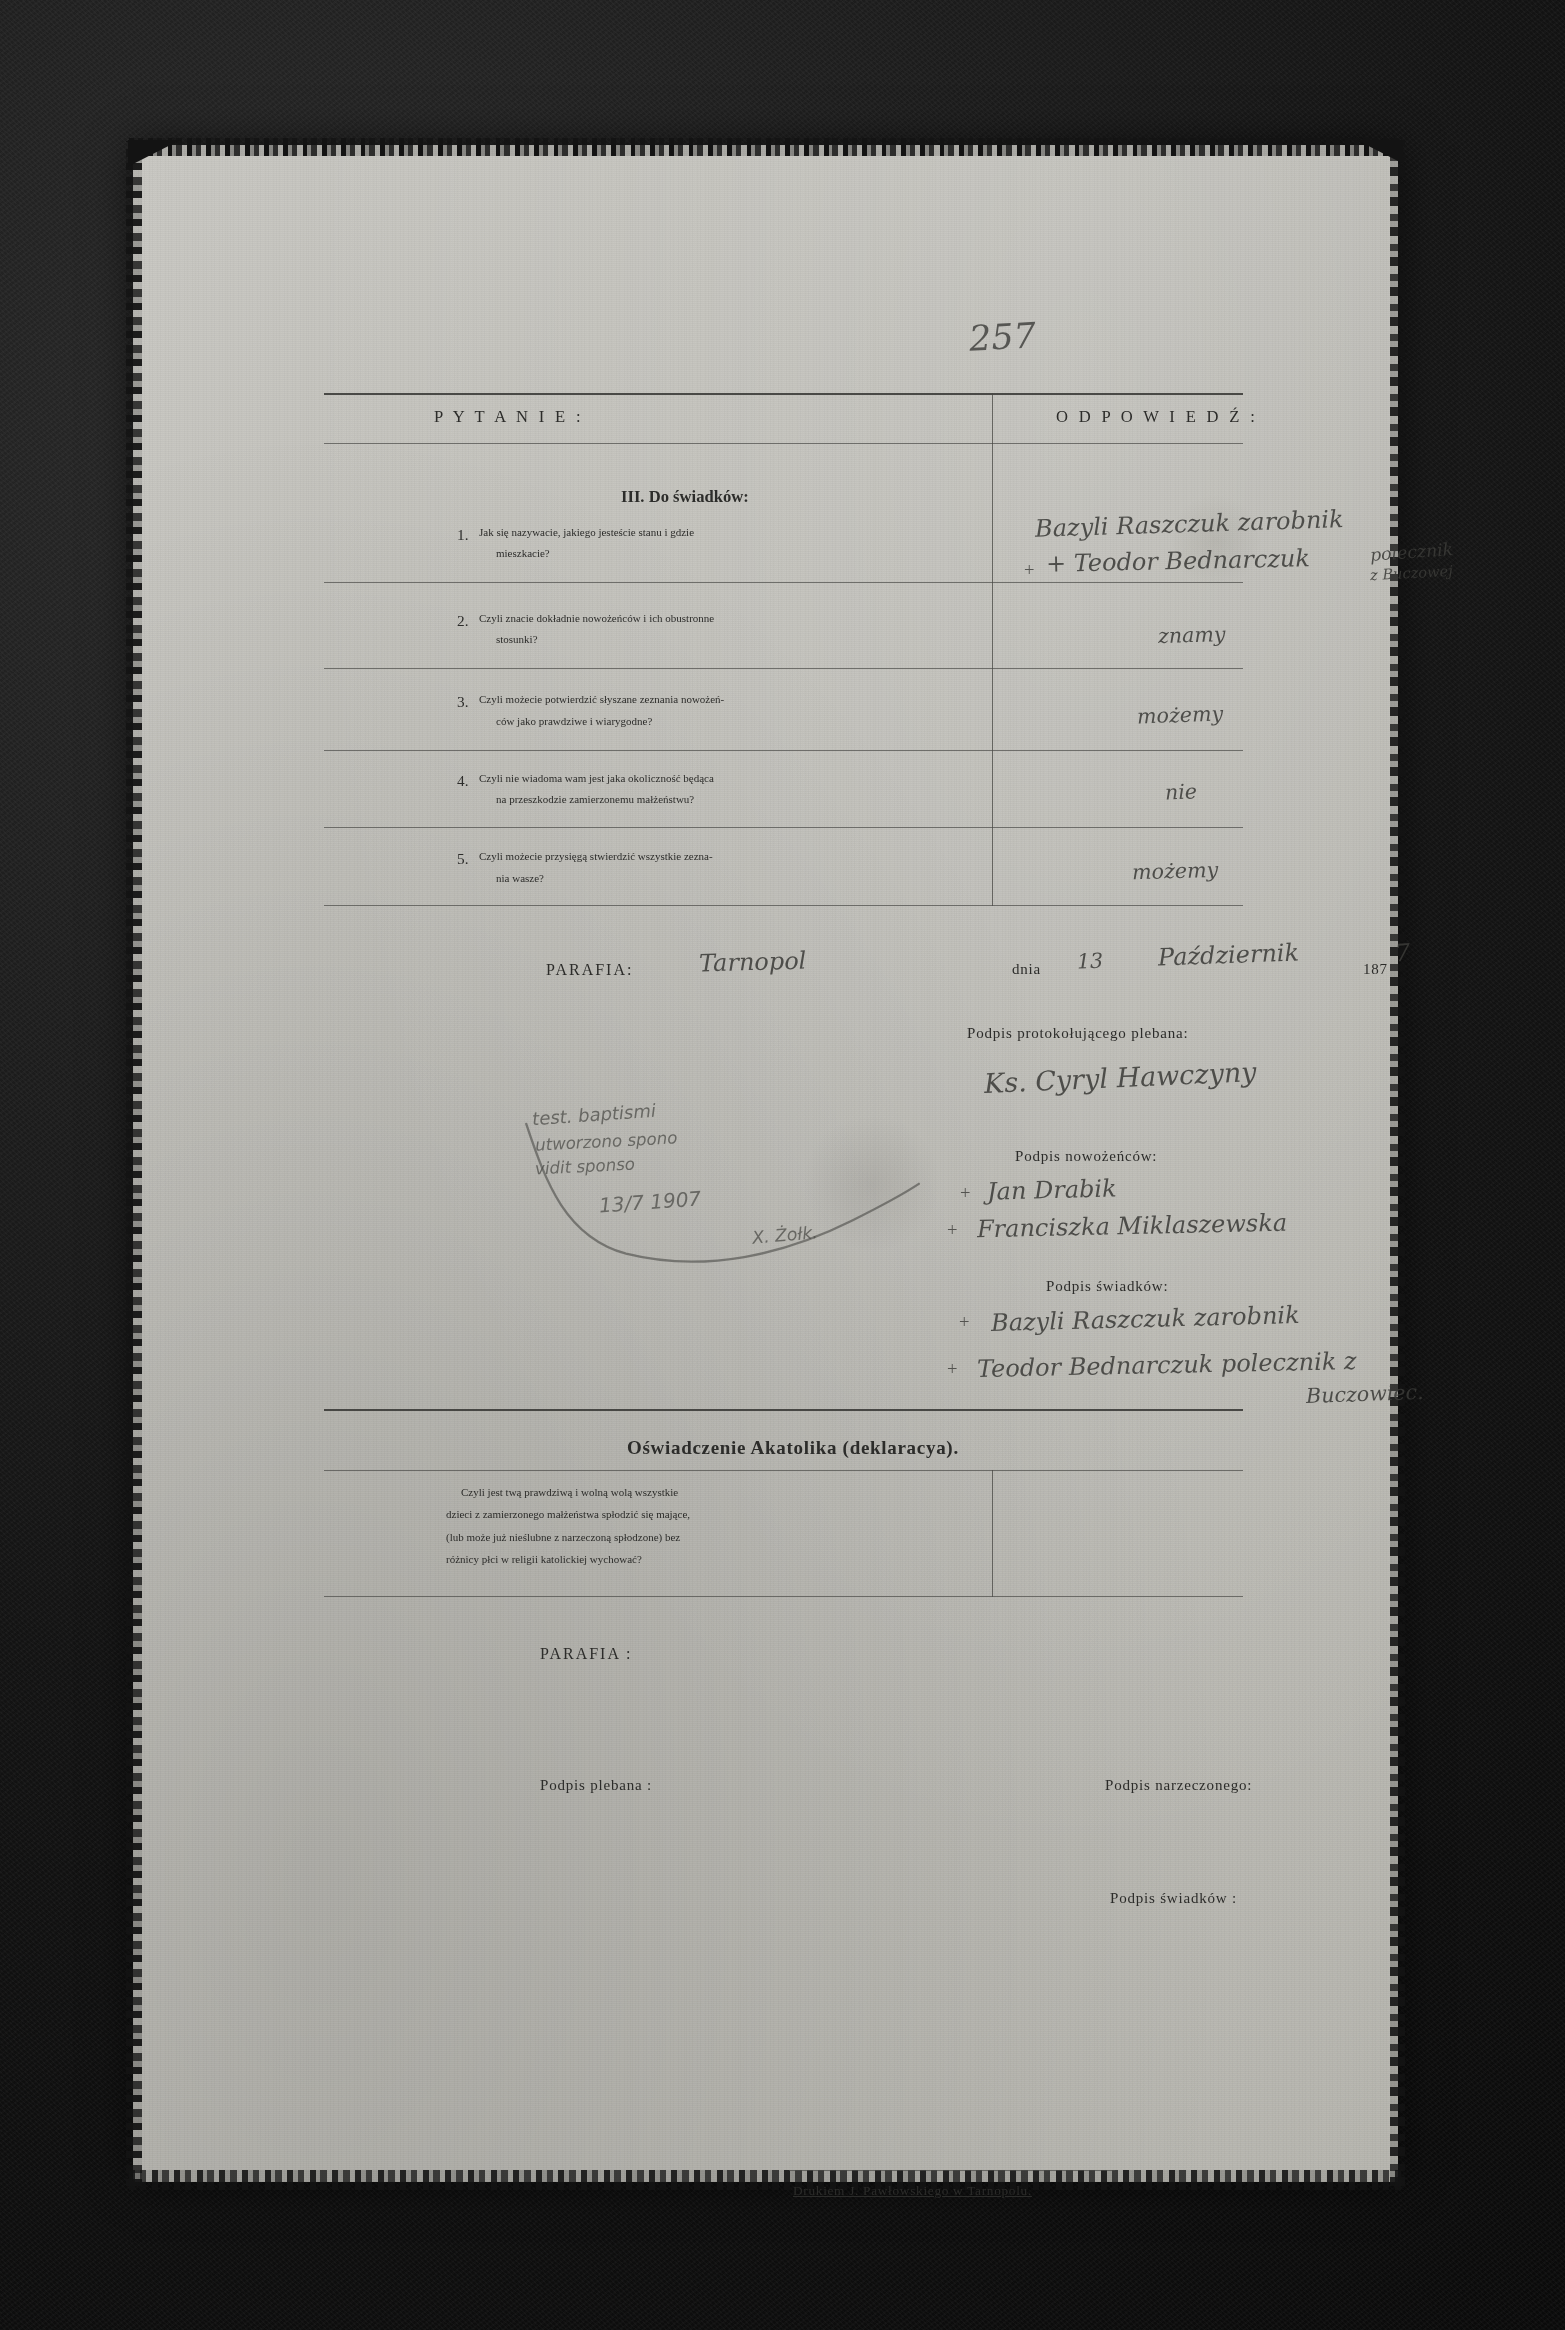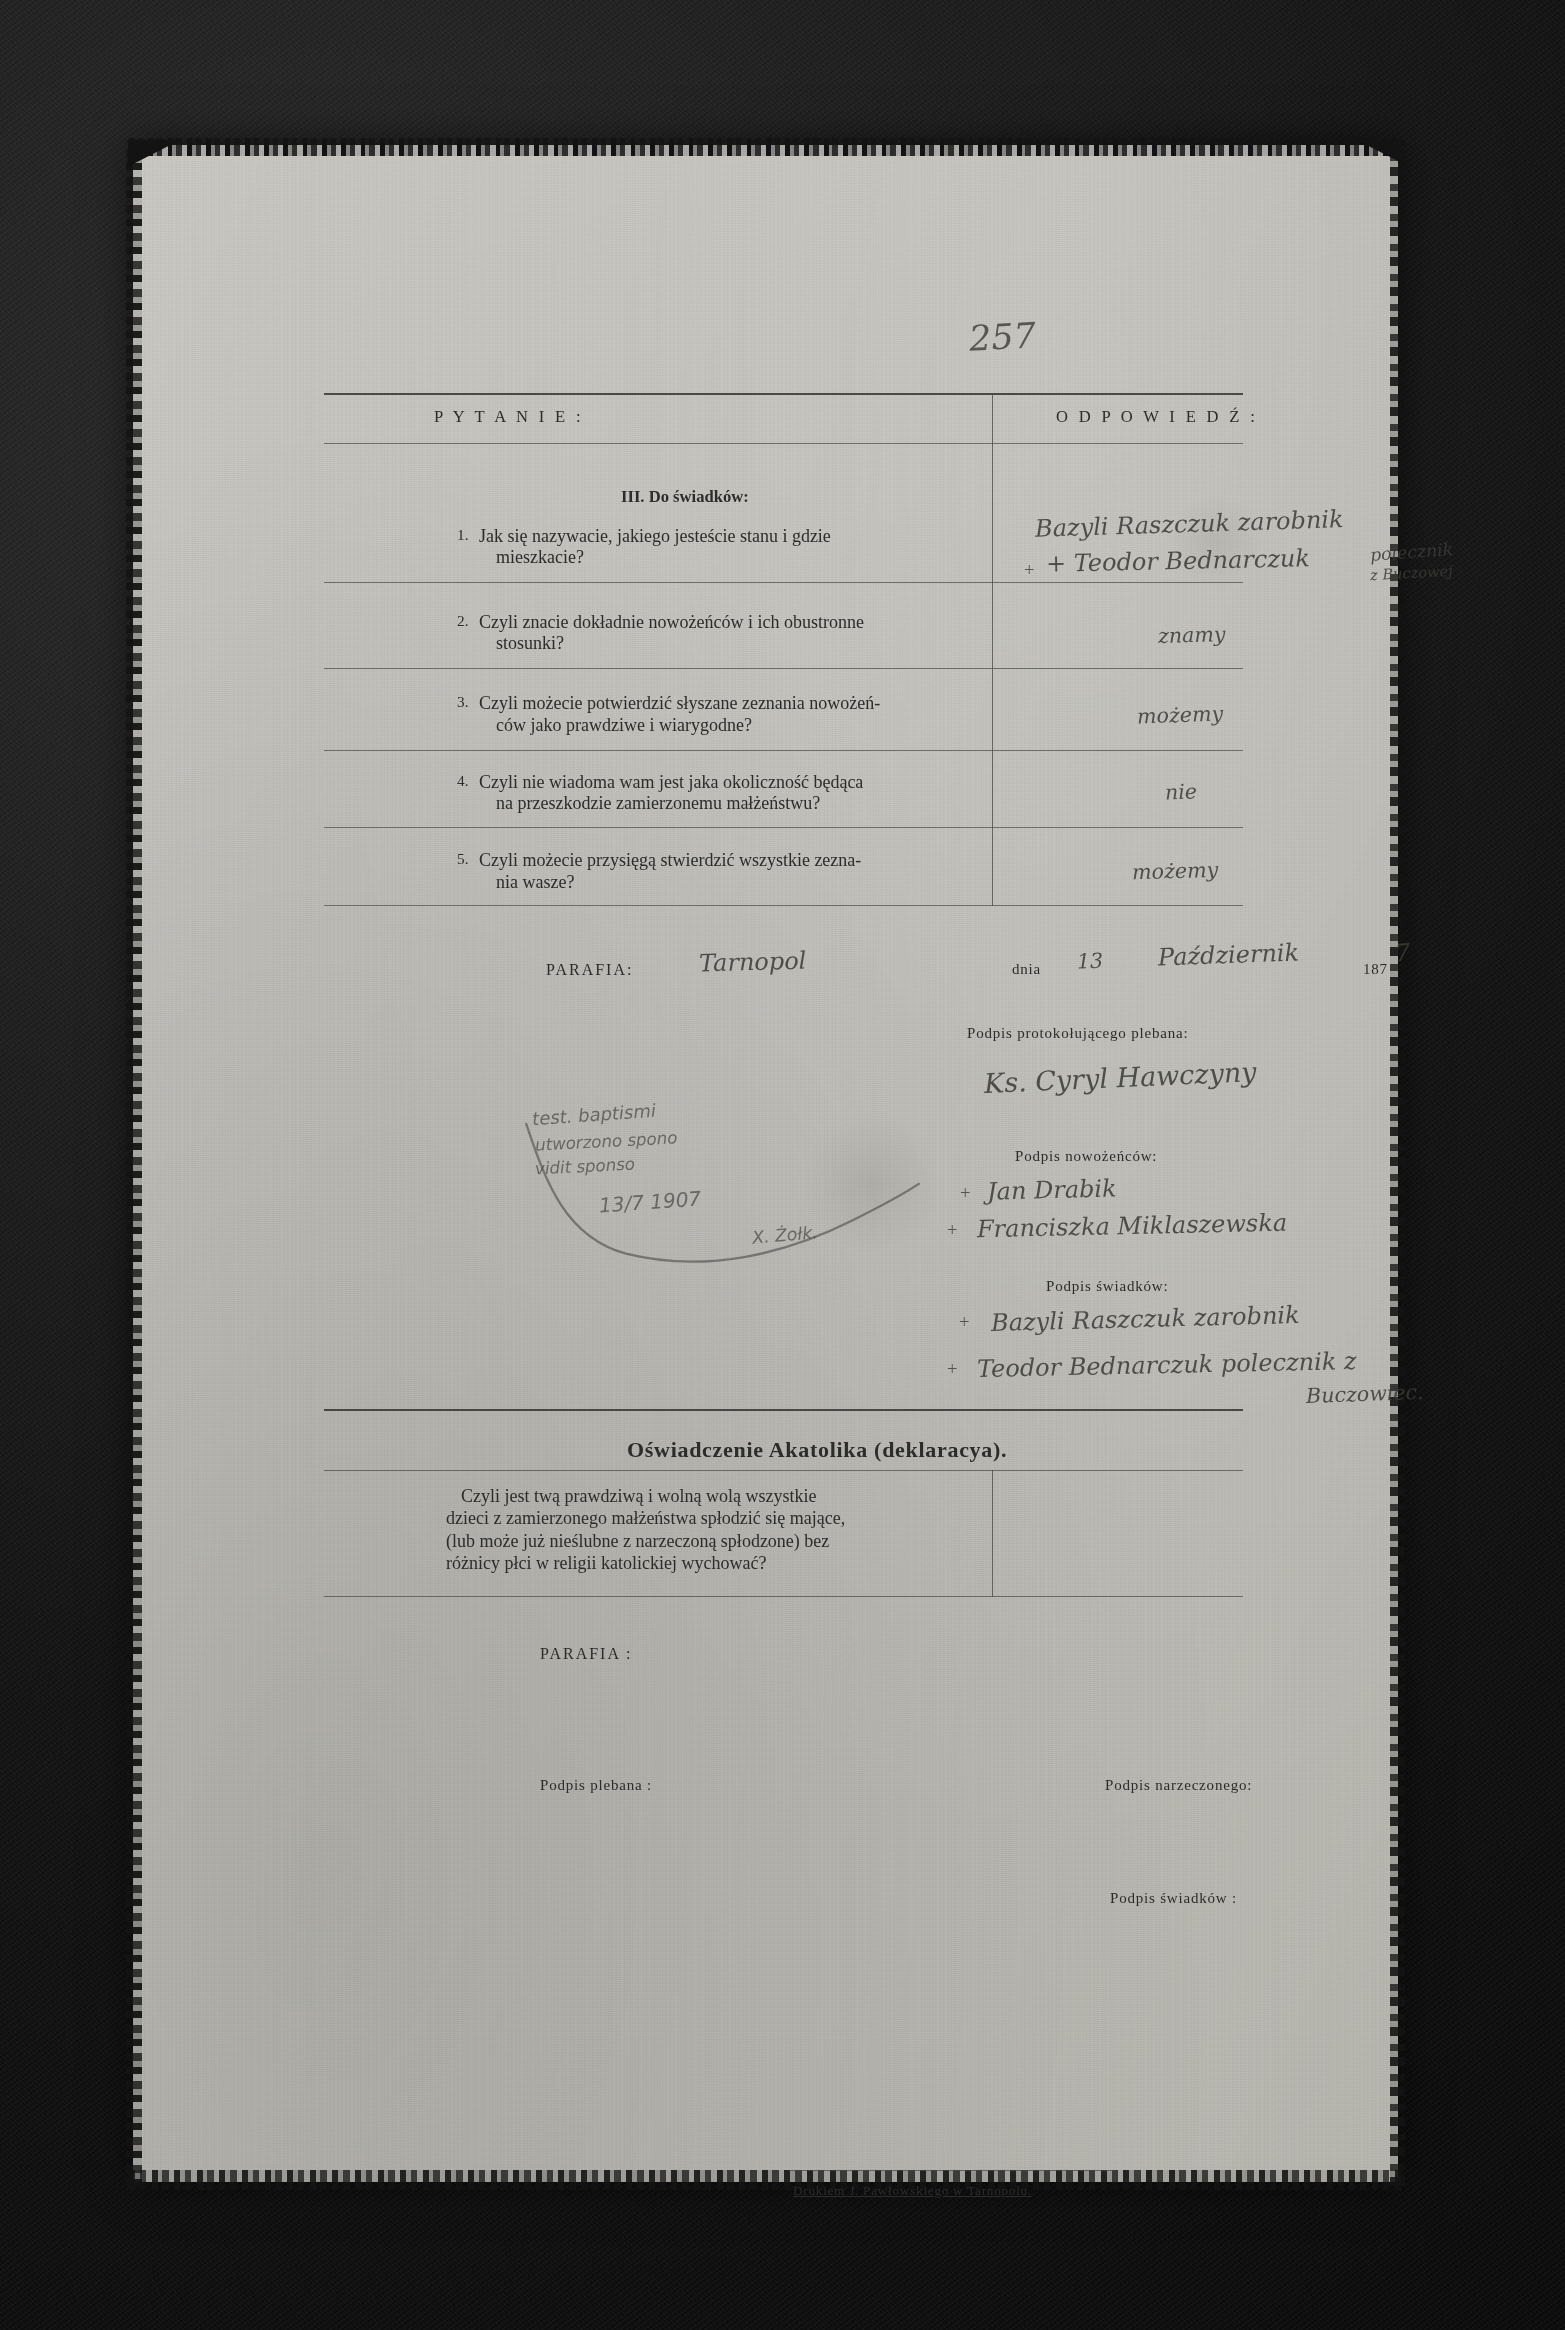--- a/index.html
+++ b/index.html
@@ -110,26 +110,26 @@
   .hdr {
     letter-spacing: 3.3px;
     font-size: 16.6px;
     font-weight: 400;
   }
   .sec-title {
     font-size: 16.6px;
     font-weight: 700;
   }
   .q {
-    font-size: 18px;
+    font-size: 11px;
   }
   .qnum { position: absolute; font-size: 15.3px; }
   .lbl { font-size: 15px; letter-spacing: 0.8px; }
   .lbl-sp { font-size: 16px; letter-spacing: 2px; }
-  .decl-title { font-size: 22px; font-weight: 700; letter-spacing: 0.7px; }
+  .decl-title { font-size: 19px; font-weight: 700; letter-spacing: 0.7px; }
   .footer { font-size: 13.3px; letter-spacing: 0.7px; }
 
   
   .hand {
     position: absolute;
     color: #3b3b38;
     font-family: "DejaVu Serif", serif;
     font-style: italic;
     opacity: 0.86;
     white-space: nowrap;

